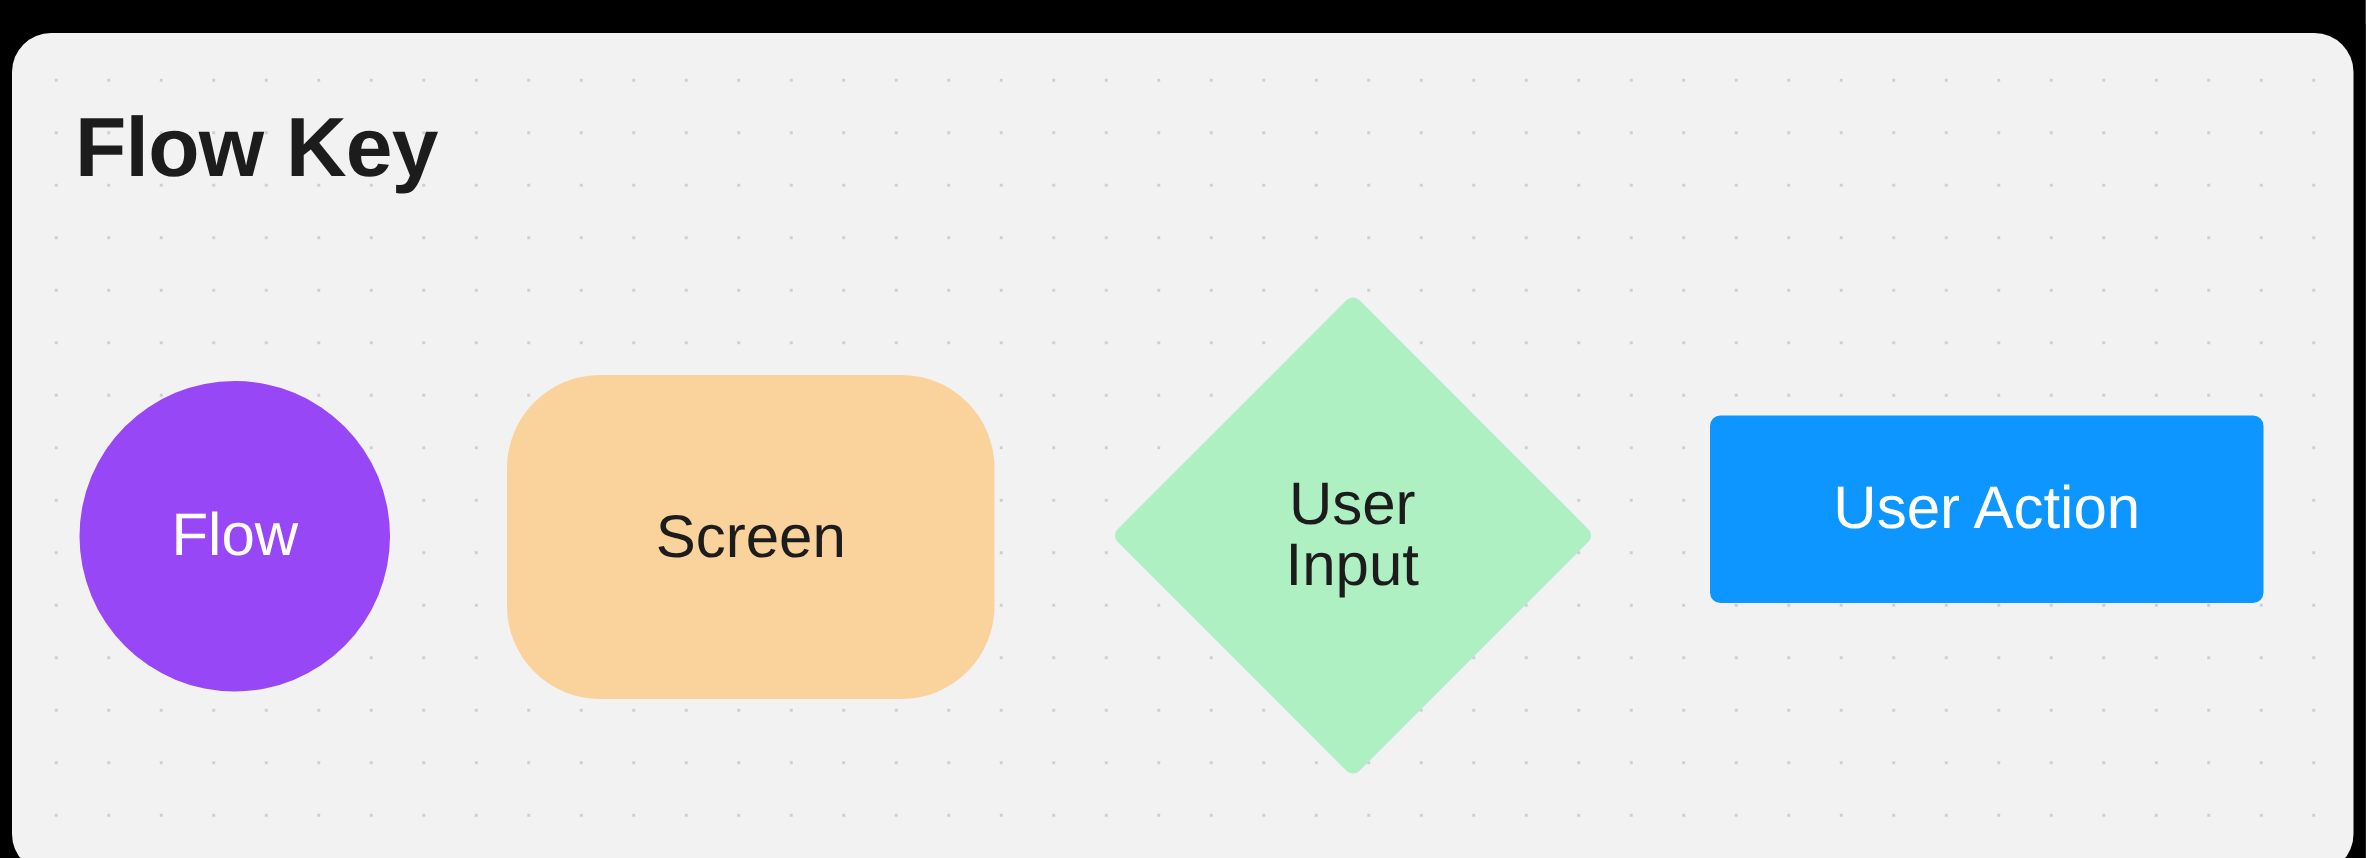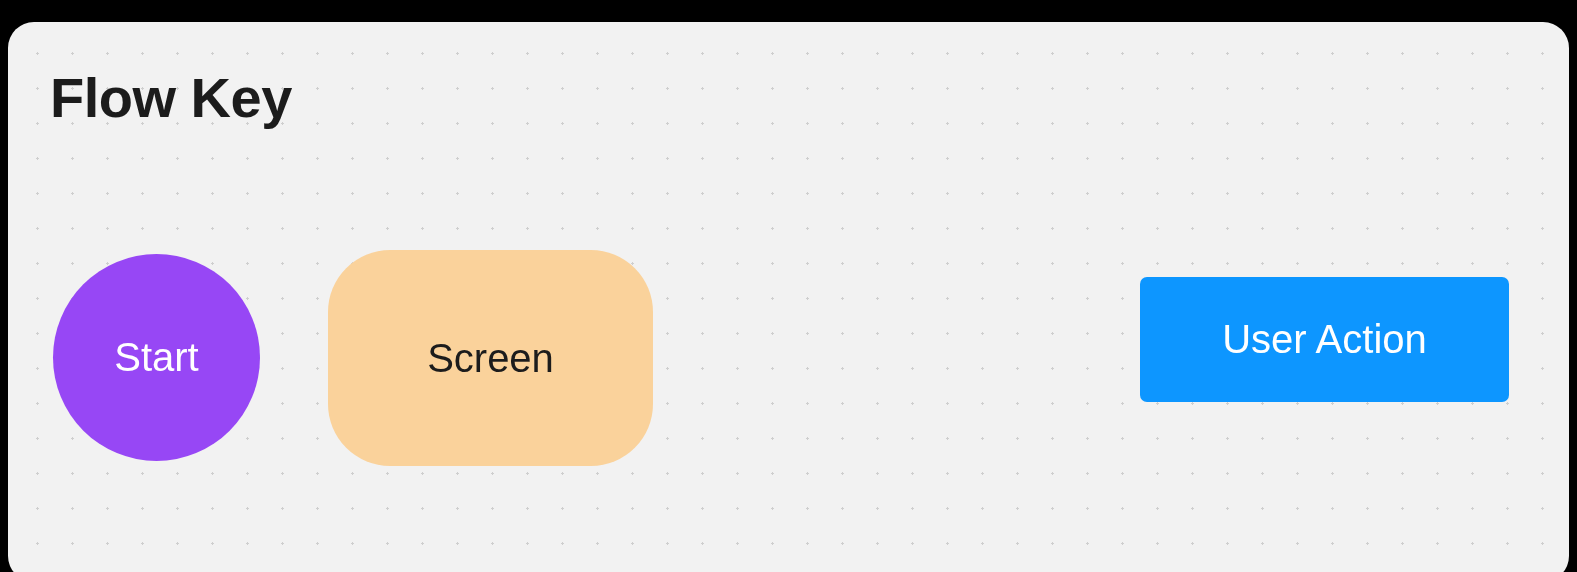--- a/index.html
+++ b/index.html
@@ -85,21 +85,21 @@
   #shape-start {
     left: 45px;
     top: 232px;
     width: 207px;
     height: 207px;
     border-radius: 50%;
   }
 
   
   #shape-screen {
-    left: 320px;
+    left: 330px;
     top: 228px;
     width: 325px;
     height: 216px;
     border-radius: 62px;
   }
 
   
   #shape-user-input {
     left: 733px;
     top: 174px;
@@ -135,26 +135,31 @@
 <body>
 
 <div id="frame" style="background-color: rgb(0, 0, 0);">
   <div id="canvas" style="background-color: rgb(242, 242, 242);">
 
     <div id="dot-grid" style="background-image: radial-gradient(circle, rgb(207, 207, 207) 1.1px, rgba(0, 0, 0, 0) 1.2px); background-size: 35px 35px;"></div>
 
     <div id="page-title">Flow Key</div>
 
     <div class="shape" id="shape-start" style="background-color: rgb(151, 71, 245);">
-      <span class="shape-label" style="color: rgb(255, 255, 255);">Start</span>
+      <span class="shape-label" style="color: rgb(255, 255, 255);">Flow</span>
     </div>
 
     <div class="shape" id="shape-screen" style="background-color: rgb(250, 210, 155);">
       <span class="shape-label" style="color: rgb(28, 28, 28);">Screen</span>
     </div>
 
+    <div class="shape" id="shape-user-input">
+      <div class="diamond-bg" style="background-color: rgb(175, 240, 195);"></div>
+      <span class="shape-label" style="color: rgb(28, 28, 28);">User
+Input</span>
+    </div>
 
     <div class="shape" id="shape-user-action" style="background-color: rgb(13, 150, 255);">
       <span class="shape-label" style="color: rgb(255, 255, 255);">User Action</span>
     </div>
 
   </div>
 </div>
 
 </body></html>

